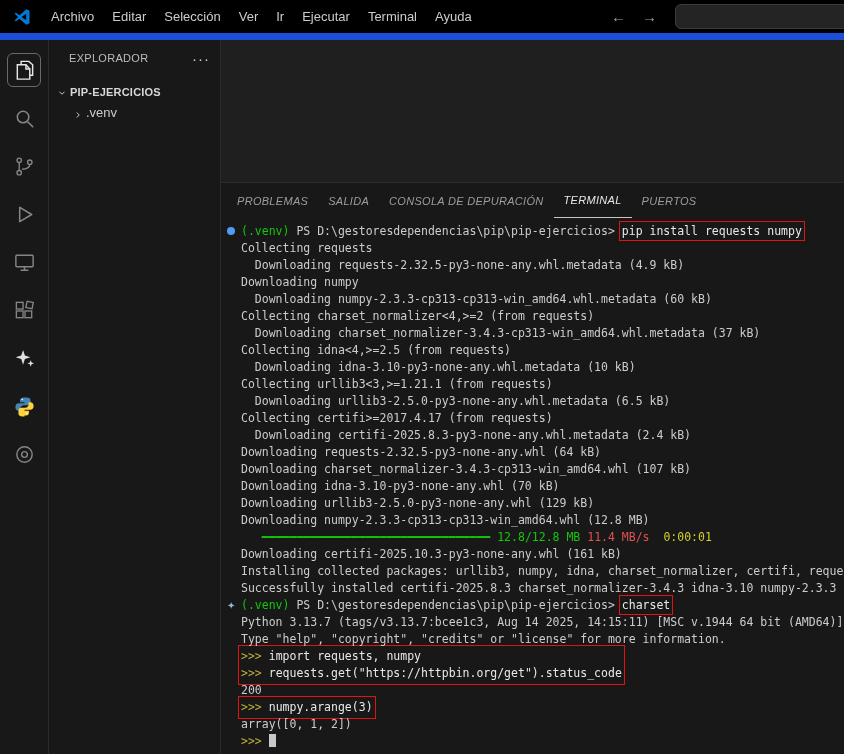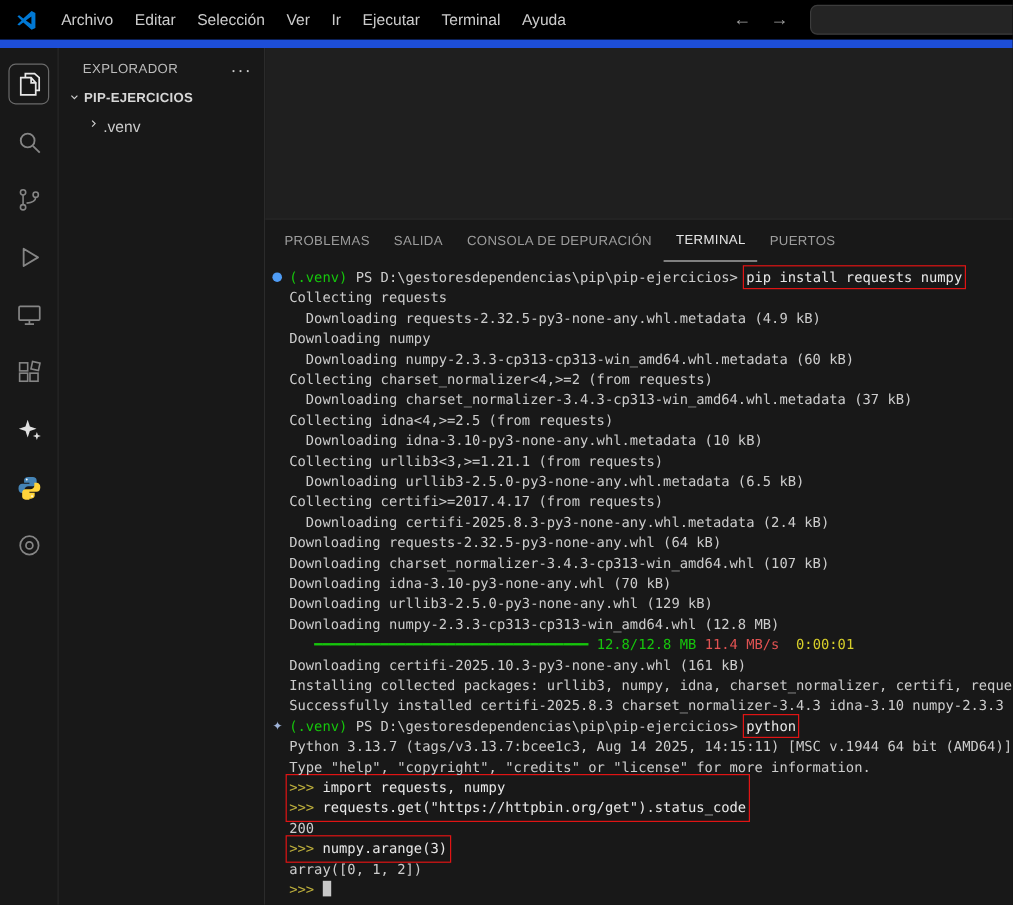--- a/index.html
+++ b/index.html
@@ -27,31 +27,31 @@
              color:#858585; cursor:pointer; }
   .ab-item .iconbox { width:34px; height:34px; display:flex; align-items:center; justify-content:center; border-radius:6px; }
   .ab-item.active { color:#e7e7e7; }
   .ab-item.active .iconbox { border:1px solid #6a6a6a; }
   .ab-item svg { width:23px; height:23px; }
 
   .sidebar { flex:0 0 172px; background:#181818; border-right:1px solid #2b2b2b; overflow:hidden; }
   .sidebar-header { height:36px; display:flex; align-items:center; padding:0 10px 0 20px;
                     font-size:11px; color:#bcbcbc; letter-spacing:.3px; }
   .sidebar-header .dots { margin-left:auto; font-size:15px; color:#cccccc; cursor:pointer; letter-spacing:1px; }
-  .tree-row { height:22px; display:flex; align-items:flex-start; cursor:pointer; color:#cccccc; }
+  .tree-row { height:22px; display:flex; align-items:flex-end; cursor:pointer; color:#cccccc; }
   .row-root { padding-left:5px; font-size:11px; font-weight:bold; color:#d7d7d7; letter-spacing:.2px; }
   .row-child { padding-left:21px; font-size:13px; }
   .chev { width:16px; display:inline-flex; justify-content:center; align-items:center; flex:0 0 16px; }
 
   .main { flex:1; display:flex; flex-direction:column; min-width:0; }
   .editor-empty { flex:0 0 142px; background:#1f1f1f; }
 
   
   .panel { flex:1; background:#181818; border-top:1px solid #2b2b2b; display:flex; flex-direction:column; min-height:0; }
-  .panel-tabs { flex:0 0 35px; display:flex; align-items:center; padding-left:6px; }
+  .panel-tabs { flex:0 0 35px; display:flex; align-items:center; padding-left:6px;font-style:italic; }
   .ptab { font-size:11px; color:#9d9d9d; padding:0 10px; line-height:34px; cursor:pointer; letter-spacing:.3px; }
   .ptab.active { color:#e7e7e7; border-bottom:1px solid #c6c6c6; }
 
   .terminal { flex:1; overflow:hidden; padding:5px 0 0 20px;
               font-family:"DejaVu Sans Mono",monospace; font-size:11.5px; line-height:17px; }
   .tline { height:17px; white-space:pre; position:relative; color:#cccccc; }
   .dec { position:absolute; left:-14px; top:4px; }
   .dec.circle { width:8px; height:8px; border-radius:50%; background:var(--accent_blue); }
   .dec.sparkle { top:0; font-family:"DejaVu Sans",sans-serif; font-size:10px; color:#9fb3d8; line-height:17px; }
   .c-f { color:#cccccc; }
@@ -224,21 +224,21 @@
             <div class="tline"><span class="c-f">  Downloading certifi-2025.8.3-py3-none-any.whl.metadata (2.4 kB)</span></div>
             <div class="tline"><span class="c-f">Downloading requests-2.32.5-py3-none-any.whl (64 kB)</span></div>
             <div class="tline"><span class="c-f">Downloading charset_normalizer-3.4.3-cp313-win_amd64.whl (107 kB)</span></div>
             <div class="tline"><span class="c-f">Downloading idna-3.10-py3-none-any.whl (70 kB)</span></div>
             <div class="tline"><span class="c-f">Downloading urllib3-2.5.0-py3-none-any.whl (129 kB)</span></div>
             <div class="tline"><span class="c-f">Downloading numpy-2.3.3-cp313-cp313-win_amd64.whl (12.8 MB)</span></div>
             <div class="tline"><span class="c-f">   </span><span class="c-g">━━━━━━━━━━━━━━━━━━━━━━━━━━━━━━━━━</span><span class="c-g"> 12.8/12.8 MB</span><span class="c-r"> 11.4 MB/s</span><span class="c-y">  0:00:01</span></div>
             <div class="tline"><span class="c-f">Downloading certifi-2025.10.3-py3-none-any.whl (161 kB)</span></div>
             <div class="tline"><span class="c-f">Installing collected packages: urllib3, numpy, idna, charset_normalizer, certifi, reque</span></div>
             <div class="tline"><span class="c-f">Successfully installed certifi-2025.8.3 charset_normalizer-3.4.3 idna-3.10 numpy-2.3.3</span></div>
-            <div class="tline"><span class="dec sparkle">✦</span><span class="c-g">(.venv)</span><span class="c-f"> PS D:\gestoresdependencias\pip\pip-ejercicios&gt; </span><span class="c-c seg-box">python</span></div>
+            <div class="tline"><span class="dec sparkle">✦</span><span class="c-g">(.venv)</span><span class="c-f"> PS D:\gestoresdependencias\pip\pip-ejercicios&gt; </span><span class="c-c seg-box">charset</span></div>
             <div class="tline"><span class="c-f">Python 3.13.7 (tags/v3.13.7:bcee1c3, Aug 14 2025, 14:15:11) [MSC v.1944 64 bit (AMD64)]</span></div>
             <div class="tline"><span class="c-f">Type "help", "copyright", "credits" or "license" for more information.</span></div>
             <div class="red-group">
               <div class="tline"><span class="c-p">&gt;&gt;&gt; </span><span class="c-c">import requests, numpy</span></div>
               <div class="tline"><span class="c-p">&gt;&gt;&gt; </span><span class="c-c">requests.get("https://httpbin.org/get").status_code</span></div>
             </div>
             <div class="tline"><span class="c-f">200</span></div>
             <div class="red-group">
               <div class="tline"><span class="c-p">&gt;&gt;&gt; </span><span class="c-c">numpy.arange(3)</span></div>
             </div>

